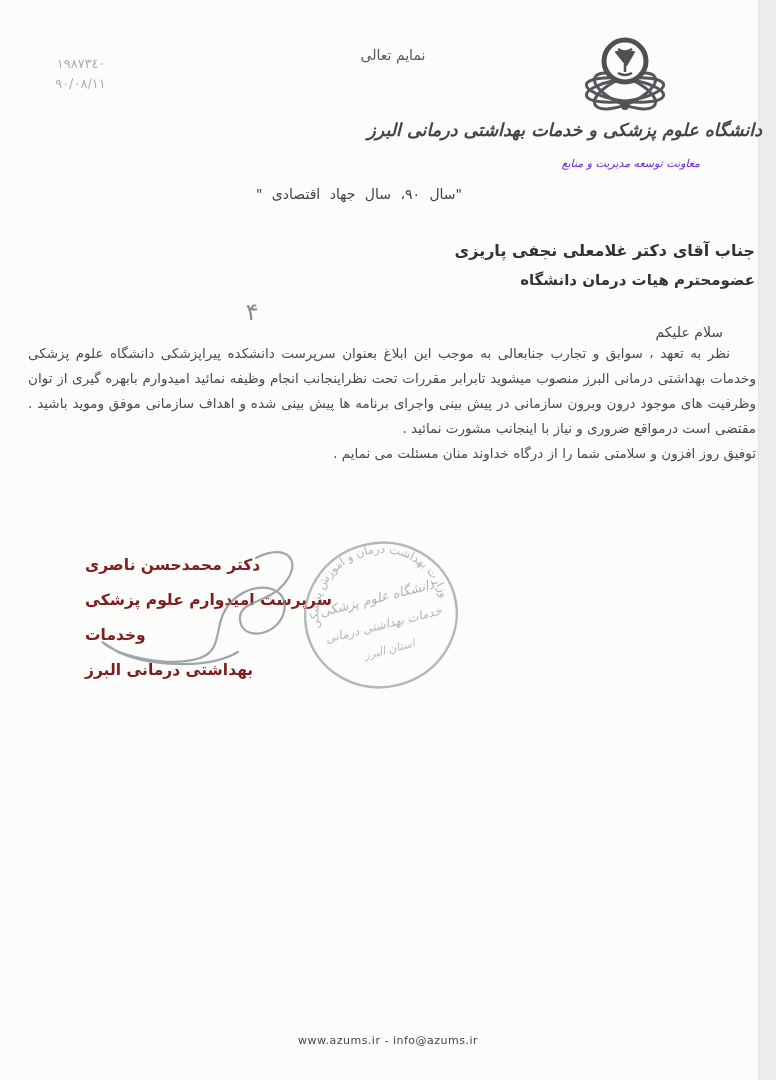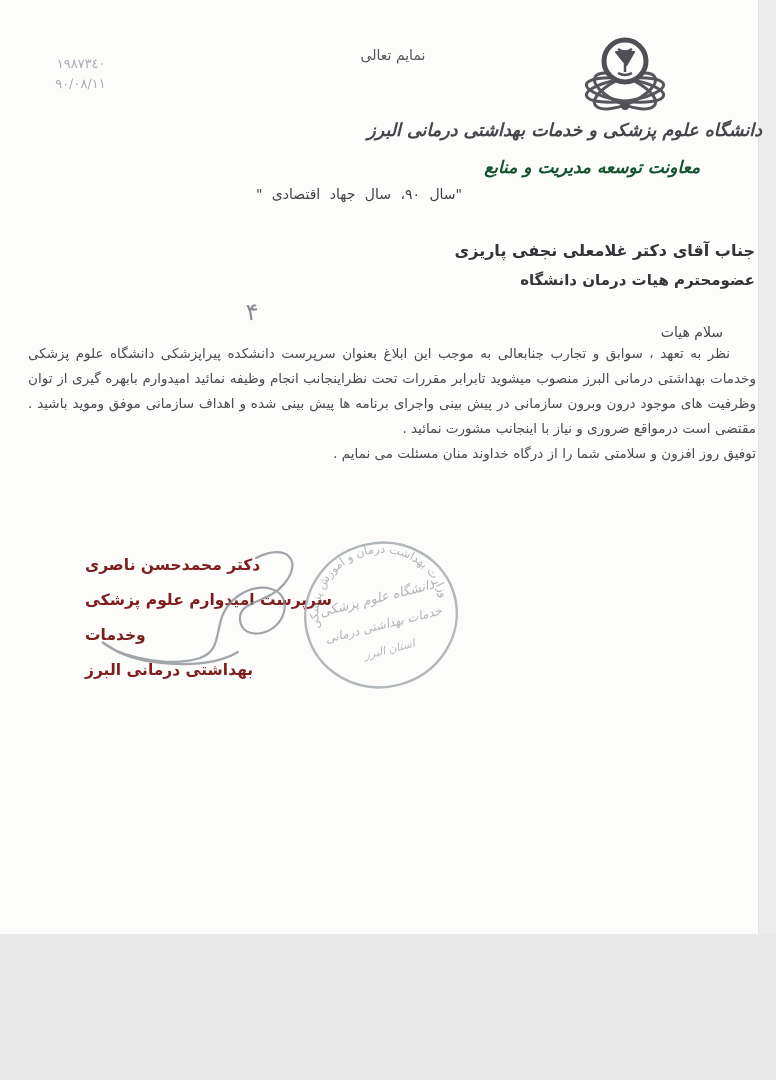--- a/index.html
+++ b/index.html
@@ -1,18 +1,18 @@
 <!DOCTYPE html>
 <html lang="fa"><head>
 <meta charset="utf-8">
 <style>
   html,body{margin:0;padding:0;background:#e9e9e9;}
   .page{
     position:relative;
-    width:776px;height:934px;
+    width:776px;height:1080px;
     margin:0 auto;
     background:#fcfcfb;
     overflow:hidden;
     font-family:"DejaVu Sans", sans-serif;
     color:#3b3b40;
   }
   .scan-edge{
     position:absolute;top:0;right:0;width:17px;height:1080px;
     background:#ececec;border-left:1px solid #e2e2e2;
   }
@@ -32,21 +32,21 @@
   .logo{position:absolute;left:568px;top:33px;width:114px;height:88px;}
   
   .org-line{
     position:absolute;right:14px;top:120px;
     direction:rtl;font-family:"DejaVu Serif", serif;font-style:italic;
     font-size:17.5px;font-weight:600;color:#45454b;white-space:nowrap;
   }
   .dept-line{
     position:absolute;right:76px;top:157px;
     direction:rtl;font-family:"DejaVu Serif", serif;font-style:italic;
-    font-size:17px;font-weight:700;color:#14532d;white-space:nowrap;
+    font-size:11px;font-weight:400;color:#6d28d9;white-space:nowrap;
   }
   
   .slogan{
     position:absolute;left:198px;top:186px;width:322px;
     direction:rtl;text-align:center;font-size:14px;color:#414146;
     word-spacing:5px;white-space:nowrap;
   }
   
   .recipient{position:absolute;right:21px;top:236px;direction:rtl;text-align:right;margin-left:25px;}
   .recipient .r1{font-size:16px;font-weight:700;color:#333338;line-height:30px;}
@@ -122,21 +122,21 @@
 
   <div class="slogan">"سال ۹۰، سال جهاد اقتصادی "</div>
 
   <div class="recipient">
     <div class="r1">جناب آقای دکتر غلامعلی نجفی پاریزی</div>
     <div class="r2">عضومحترم هیات درمان دانشگاه</div>
   </div>
 
   <div class="page-mark">۴</div>
 
-  <div class="salutation">سلام هیات</div>
+  <div class="salutation">سلام علیکم</div>
 
   <div class="body-text">
     <div class="line fill indent">نظر به تعهد ، سوابق و تجارب جنابعالی به موجب این ابلاغ بعنوان سرپرست دانشکده پیراپزشکی دانشگاه علوم پزشکی</div>
     <div class="line fill">وخدمات بهداشتی درمانی البرز منصوب میشوید تابرابر مقررات تحت نظراینجانب انجام وظیفه نمائید امیدوارم بابهره گیری از توان</div>
     <div class="line fill">وظرفیت های موجود درون وبرون سازمانی در پیش بینی واجرای برنامه ها پیش بینی شده و اهداف سازمانی موفق وموید باشید .</div>
     <div class="line">مقتضی است درمواقع ضروری و نیاز با اینجانب مشورت نمائید .</div>
     <div class="line">توفیق روز افزون و سلامتی شما را از درگاه خداوند منان مسئلت می نمایم .</div>
   </div>
 
   <div class="signature">

